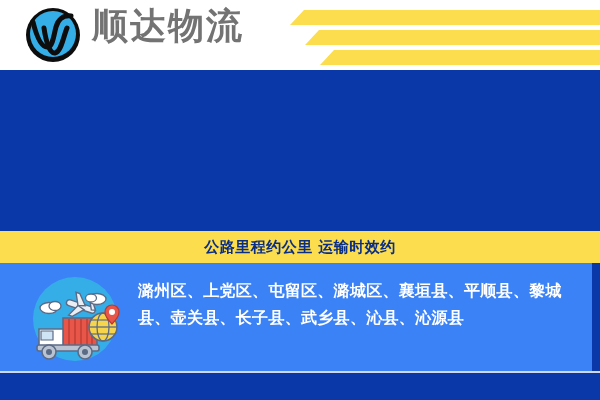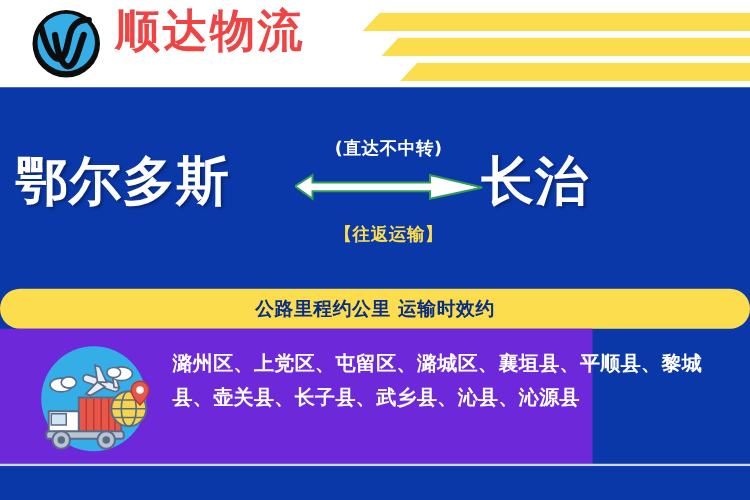--- a/index.html
+++ b/index.html
@@ -38,21 +38,21 @@
     flex: 0 0 auto;
   }
   .logo-text-block {
     margin-left: 8px;
     padding-top: 2px;
   }
   .logo-cn {
     font-family: "DejaVu Sans", "Liberation Sans", sans-serif;
     font-size: 36px;
     font-weight: 700;
-    color: #ef4444;
+    color: #737373;
     letter-spacing: 2px;
     line-height: 40px;
     white-space: nowrap;
   }
   .logo-en {
     font-family: "Liberation Sans", sans-serif;
     font-size: 11.5px;
     font-weight: 700;
     color: #3a3a3a;
     letter-spacing: 7.5px;
@@ -131,37 +131,36 @@
 
   
   .yellow-banner {
     position: absolute;
     left: 0; top: 231px;
     width: 600px; height: 32px;
     background: #FBDD4E;
     display: flex;
     align-items: center;
     justify-content: center;
-    border-radius: 16px;
   }
   .yellow-banner-text {
     font-family: "DejaVu Sans", "Liberation Sans", sans-serif;
     font-size: 15px;
     font-weight: 700;
     color: #0A2E86;
     letter-spacing: 0.5px;
     white-space: nowrap;
   }
 
   
   .coverage {
     position: absolute;
     left: 0; top: 263px;
-    width: 474px; height: 110px;
-    background: #6d28d9;
+    width: 592px; height: 110px;
+    background: #3b82f6;
   }
   .illus {
     position: absolute;
     left: 27px; top: 8px;
     width: 96px; height: 96px;
   }
   .districts {
     position: absolute;
     left: 138px; top: 14px;
     width: 448px;
@@ -206,38 +205,20 @@
           <path d="M11 18 C15 34, 20 44, 26 43 C31 42, 32 30, 34 23 C36 16, 41 11, 49 12" fill="none" stroke="#0d0d0d" stroke-width="5" stroke-linecap="round"></path>
           <path d="M22 24 C24 38, 28 50, 33 49 C39 48, 41 34, 45 24" fill="none" stroke="#0d0d0d" stroke-width="5" stroke-linecap="round"></path>
         </svg>
       </div>
       <div class="logo-text-block">
         <div class="logo-cn">顺达物流</div>
       </div>
     </div>
   </div>
 
-  <div class="route-band">
-
-    <div class="city origin">鄂尔多斯</div>
-
-    <div class="mid-col">
-      <div class="mid-top">(直达不中转)</div>
-
-      <div class="arrow-box">
-        <svg width="150" height="38" viewBox="0 0 150 38" aria-hidden="true">
-          <polygon points="150,10 108,0 108,6 14,6 14,0 0,9 14,19 14,13 108,13 108,19" fill="#ffffff" stroke="#2f9e52" stroke-width="1.6" transform="translate(0,5)"></polygon>
-        </svg>
-      </div>
-
-      <div class="mid-bottom">【往返运输】</div>
-    </div>
-
-    <div class="city dest">长治</div>
-  </div>
 
   <div class="yellow-banner">
     <span class="yellow-banner-text">公路里程约公里   运输时效约</span>
   </div>
 
   <div class="coverage">
 
     <div class="illus">
       <svg width="96" height="96" viewBox="0 0 96 96" aria-hidden="true">
         <circle cx="48" cy="48" r="42" fill="#35AEE8"></circle>

